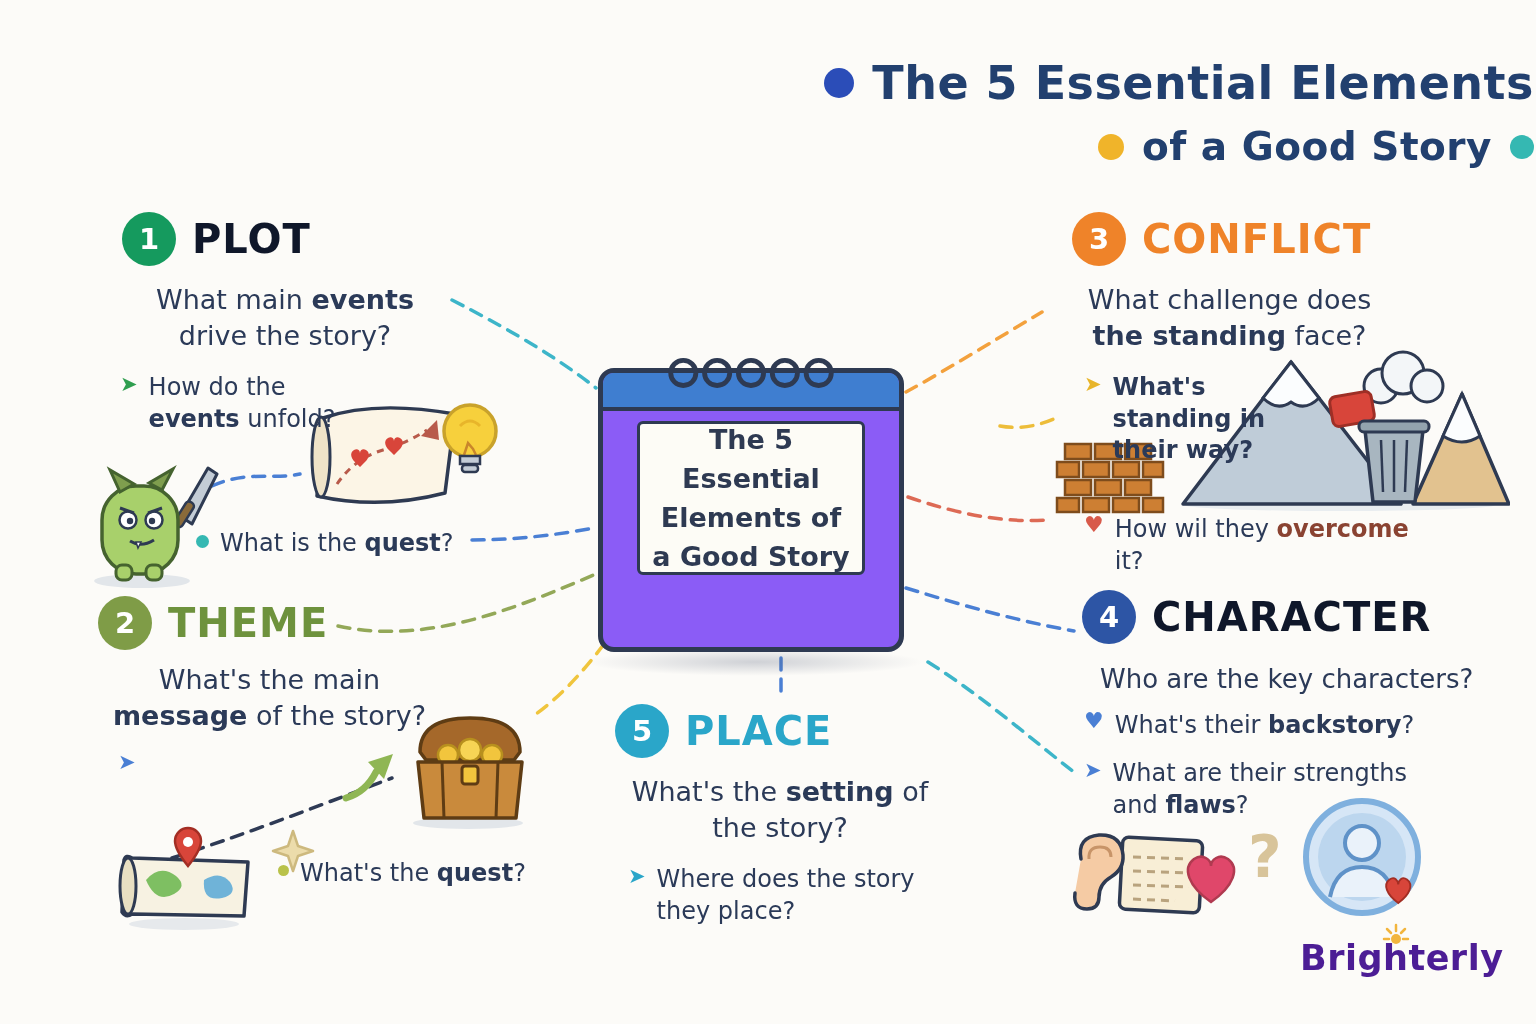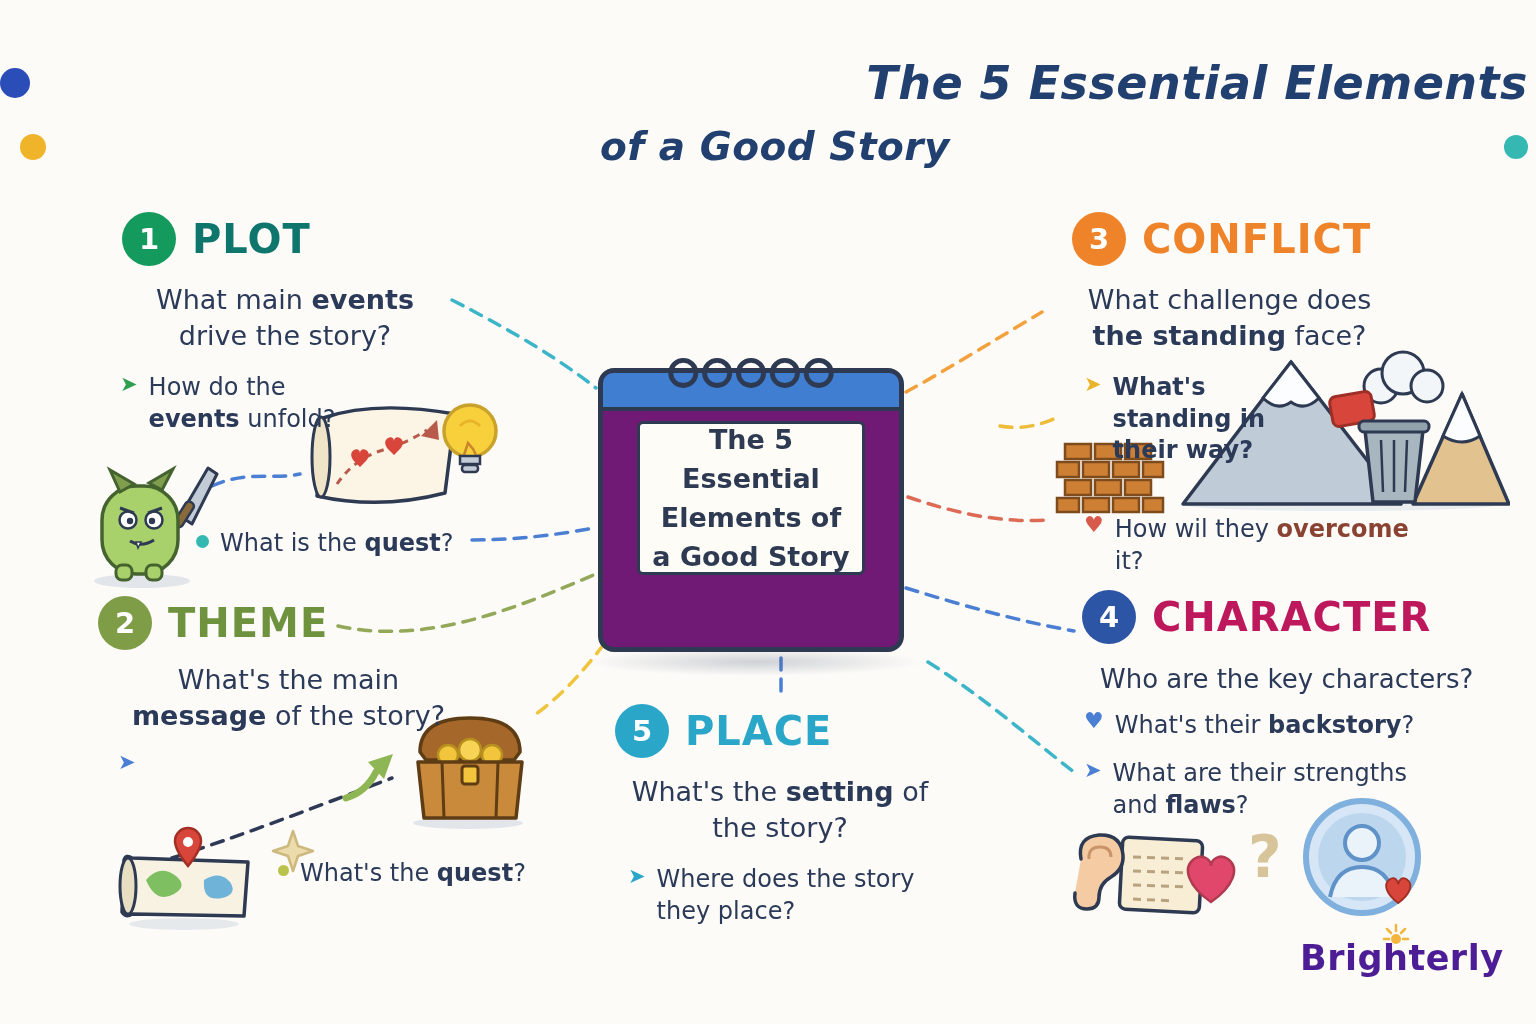--- a/index.html
+++ b/index.html
@@ -10,54 +10,54 @@
     color:#2b3a58;
   }
   .abs{position:absolute;}
   svg{display:block;}
 
   
   #connectors{position:absolute;inset:0;z-index:0;}
   #connectors path{fill:none;stroke-width:3.5;stroke-dasharray:12 9;stroke-linecap:round;}
 
   
-  .title-row{left:0;right:8px;display:flex;justify-content:space-between;align-items:center;gap:18px;z-index:2;font-style:italic;}
+  .title-row{left:0;right:2px;display:flex;justify-content:flex-end;align-items:center;gap:18px;z-index:2;}
   .title-row h1,.title-row h2{margin:0;color:#22406f;font-weight:800;letter-spacing:.5px;}
   .title-row h1{font-size:46px;}
   .title-row h2{font-size:39px;}
   .dot{display:inline-block;border-radius:50%;}
   .dot-blue{width:30px;height:30px;background:#2b4db8;}
   .dot-yellow{width:26px;height:26px;background:#f0b42a;}
   .dot-teal{width:24px;height:24px;background:#35b8b2;}
 
   
   .sec-head{display:flex;align-items:center;gap:16px;z-index:2;}
   .badge{width:54px;height:54px;border-radius:50%;color:#fff;display:flex;align-items:center;justify-content:center;
          font-size:29px;font-weight:800;flex:0 0 auto;}
   .sec-title{font-size:40px;font-weight:800;letter-spacing:1px;line-height:1;}
-  .bg-plot{background:#159a5e;}   .c-plot{color:#0f766e;}
+  .bg-plot{background:#159a5e;}   .c-plot{color:#0f172a;}
   .bg-theme{background:#7f9c47;}  .c-theme{color:#6e923d;}
   .bg-conflict{background:#ef8329;} .c-conflict{color:#ef8329;}
-  .bg-character{background:#2d55a5;} .c-character{color:#be185d;}
+  .bg-character{background:#2d55a5;} .c-character{color:#0f172a;}
   .bg-place{background:#2aa6c9;}  .c-place{color:#2aa6c9;}
 
   
   .q{font-size:27px;font-weight:500;line-height:1.35;text-align:center;z-index:2;margin:0;}
   .q b,.bullet b{font-weight:800;}
   .bullet{display:flex;align-items:flex-start;gap:11px;z-index:2;}
   .bullet p{margin:0;font-size:24px;font-weight:500;line-height:1.32;}
   .bicon{flex:0 0 auto;line-height:1;margin-top:2px;font-size:21px;}
   .bicon.heart{font-size:22px;margin-top:0;}
   .bicon.dotmark{border-radius:50%;margin-top:7px;}
   .dot-plot{width:13px;height:13px;background:#35b8b2;}
   .dot-theme{width:11px;height:11px;background:#b9c24a;}
   .maroon{color:#8a4332;}
 
   
-  .notepad{left:598px;top:368px;width:306px;height:284px;background:#701a75;
+  .notepad{left:598px;top:368px;width:306px;height:284px;background:#8b5cf6;
            border:5px solid #2e3a52;border-radius:16px;z-index:3;box-sizing:border-box;}
   .notepad-band{position:absolute;left:0;right:0;top:0;height:34px;background:#3f7ed0;
                 border-bottom:4px solid #2e3a52;border-radius:10px 10px 0 0;}
   .notepad-spirals{position:absolute;left:0;top:-30px;width:100%;height:58px;}
   .notepad-paper{position:absolute;left:34px;right:34px;top:48px;bottom:72px;background:#fdfcf6;
                  border:3px solid #2e3a52;border-radius:6px;display:flex;flex-direction:column;
                  align-items:center;justify-content:center;text-align:center;}
   .notepad-paper div{font-size:27px;font-weight:700;color:#2e3a52;line-height:1.45;}
   .notepad-shadow{left:585px;top:648px;width:340px;height:28px;z-index:1;
                   background:radial-gradient(ellipse at center,rgba(90,100,125,.28),rgba(90,100,125,0) 70%);}
@@ -148,21 +148,21 @@
     <path d="M28 28 q10 -10 20 0" stroke="#e8b52a" fill="none" stroke-width="3"></path>
     <path d="M32 57 L36 45 L41 51 L44 57" fill="none" stroke="#c9862b" stroke-width="2.5"></path>
     <rect x="28" y="58" width="20" height="8" fill="#c3ccd6" stroke="#2e3a52" stroke-width="2.5"></rect>
     <rect x="30" y="67" width="16" height="7" rx="3" fill="#c3ccd6" stroke="#2e3a52" stroke-width="2.5"></rect>
   </svg>
 
   <div class="abs sec-head" style="left:98px;top:596px;">
     <span class="badge bg-theme">2</span>
     <span class="sec-title c-theme">THEME</span>
   </div>
-  <p class="abs q" style="left:112px;top:662px;width:315px;margin-left:19px;">
+  <p class="abs q" style="left:112px;top:662px;width:315px;">
     <span>What's the main </span><b>message</b><span> of the story?</span>
   </p>
   <div class="abs bullet" style="left:118px;top:750px;">
     <span class="bicon" style="color:#4a7fd4;">➤</span>
   </div>
   <div class="abs bullet" style="left:278px;top:858px;">
     <span class="bicon dotmark dot-theme"></span>
     <p><span>What's the </span><b>quest</b><span>?</span></p>
   </div>
 

